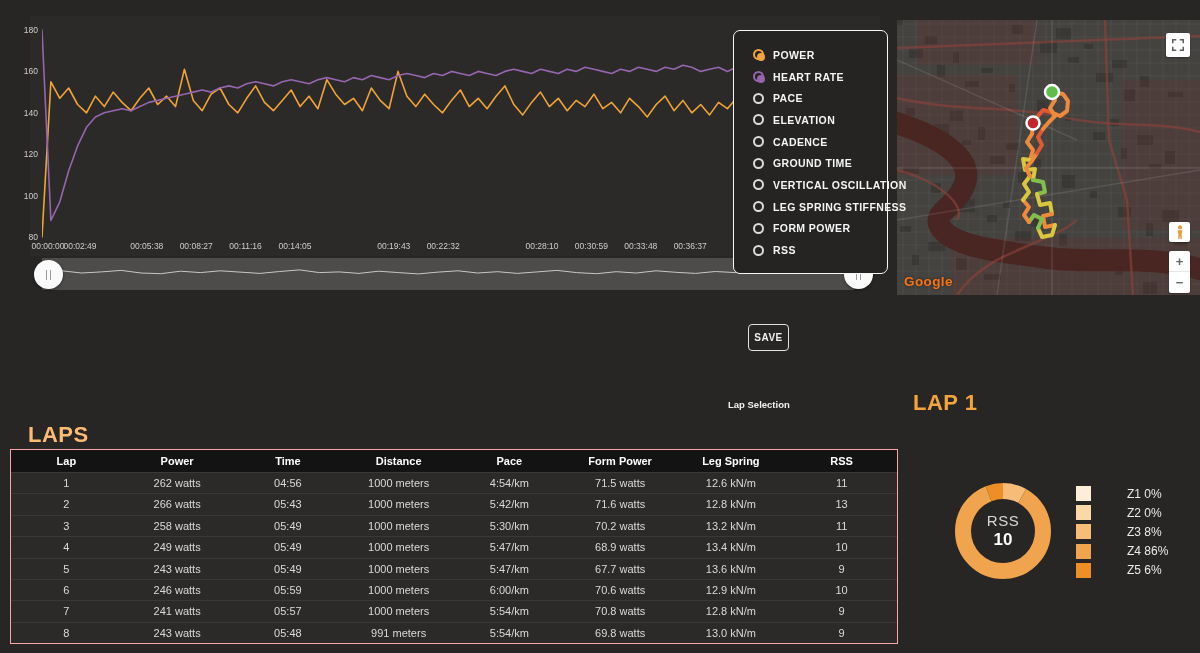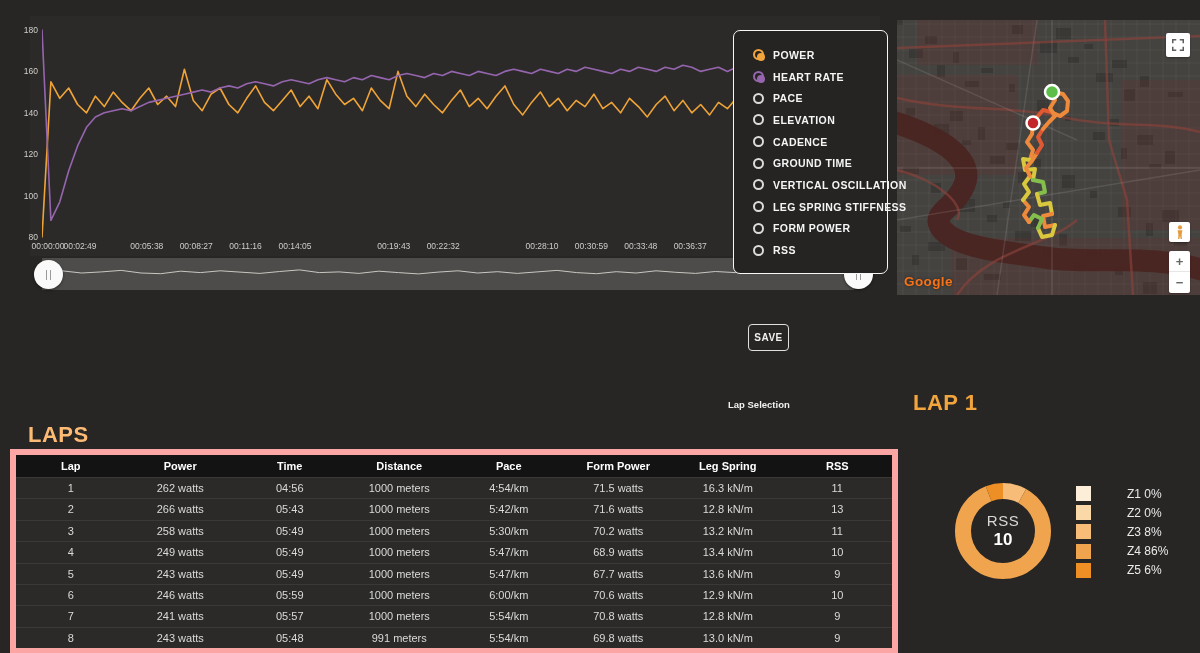--- a/index.html
+++ b/index.html
@@ -57,21 +57,21 @@
 
   
   .laps-title { position:absolute; left:28px; top:406px; font-size:22px; font-weight:800;
                 color:#fdba74; letter-spacing:.5px;margin-top:16px; }
   .lapsel-label { position:absolute; left:728px; top:399px; font-size:9.5px; font-weight:bold; color:#f0f0f0; }
   .lapsel-box { position:absolute; left:728px; top:411px; width:158px; height:20px;
                 border-bottom:1px solid #8a8a8a; color:#e0e0e0; font-size:13.5px; cursor:pointer; }
   .lapsel-caret { position:absolute; right:4px; top:8px; width:0; height:0;
                   border-left:4px solid transparent; border-right:4px solid transparent; border-top:4.5px solid #ccc; }
 
-  .laps-table { position:absolute; left:10px; top:449px; width:888px; border:6px solid #fca5a5; }
+  .laps-table { position:absolute; left:10px; top:449px; width:888px; border:1px solid #fca5a5; }
   .t-head { display:grid; grid-template-columns:repeat(8,1fr); background:#131313; height:22px; }
   .t-head div { font-size:11px; font-weight:bold; color:#fff; text-align:center; line-height:22px; }
   .t-row { display:grid; grid-template-columns:repeat(8,1fr); background:#2b2a29;
            border-top:1px solid #3a3938; height:21.4px; cursor:pointer; }
   .t-row div { font-size:11px; color:#dadada; text-align:center; line-height:21.4px; }
 
   
   .lap1-title { position:absolute; left:913px; top:390px; font-size:22px; font-weight:800;
                 color:#f2a43d; letter-spacing:.5px; }
   #donutsvg { position:absolute; left:955px; top:483px; }
@@ -345,21 +345,21 @@
         <div>Leg Spring</div>
         <div>RSS</div>
       </div>
       <div class="t-row">
         <div>1</div>
         <div>262 watts</div>
         <div>04:56</div>
         <div>1000 meters</div>
         <div>4:54/km</div>
         <div>71.5 watts</div>
-        <div>16.3 kN/m</div>
+        <div>12.6 kN/m</div>
         <div>11</div>
       </div>
       <div class="t-row">
         <div>2</div>
         <div>266 watts</div>
         <div>05:43</div>
         <div>1000 meters</div>
         <div>5:42/km</div>
         <div>71.6 watts</div>
         <div>12.8 kN/m</div>

